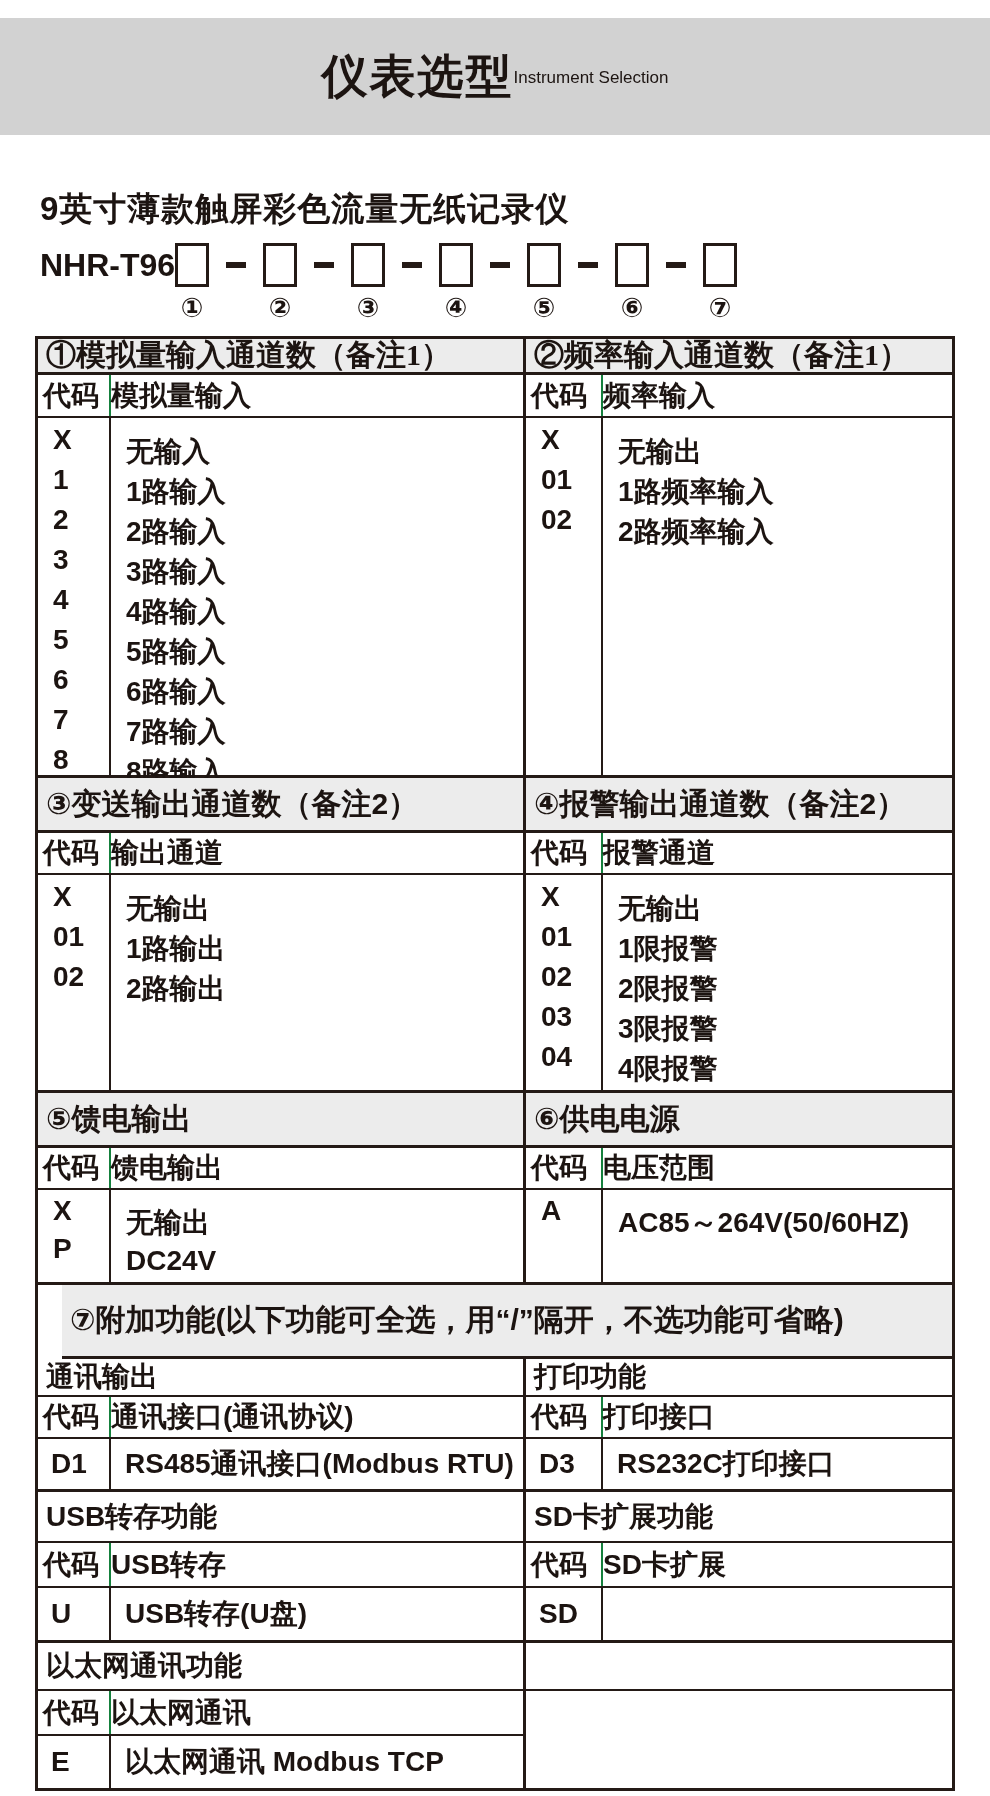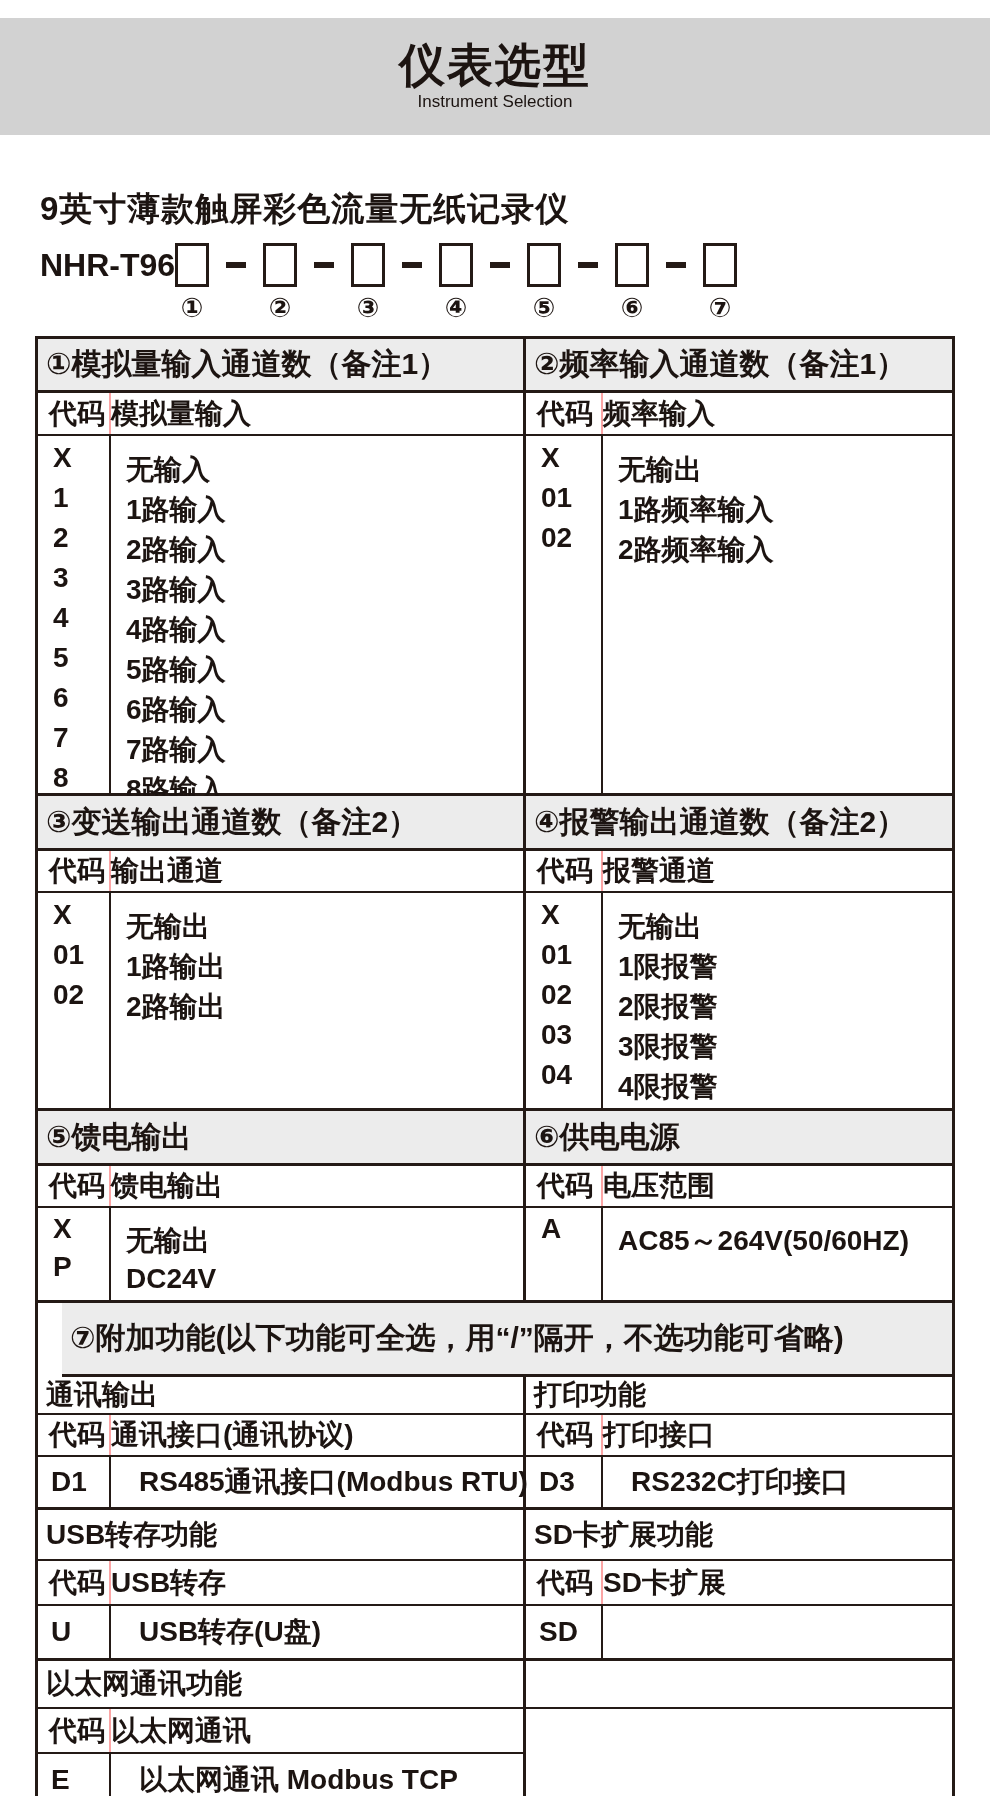--- a/index.html
+++ b/index.html
@@ -6,21 +6,21 @@
   html, body { margin: 0; padding: 0; background: #ffffff; }
   body {
     width: 990px; height: 1796px; overflow: hidden;
     font-family: "Liberation Sans", "DejaVu Sans", sans-serif;
     color: #1c1411;
   }
 
   
   .banner {
     margin-top: 18px; height: 117px; background: #d2d2d2;
-    display: flex; flex-direction: column; align-items: center; justify-content: center;
+    display: flex; flex-direction: row; align-items: center; justify-content: center;
   }
   .banner-title { font-size: 46px; font-weight: bold; line-height: 1.05; letter-spacing: 2px; }
   .banner-sub   { font-size: 17px; margin-top: 2px; text-align: right; }
 
   
   .product-title { margin: 52px 0 0 40px; font-size: 33px; font-weight: bold; letter-spacing: 1px; }
   .model-row { margin: 8px 0 0 40px; display: flex; align-items: center; height: 50px; }
   .model-label { font-size: 32px; font-weight: bold; width: 135px; flex: 0 0 135px; white-space: nowrap; }
   .unit { width: 88px; flex: 0 0 88px; display: flex; align-items: center; }
   .unit.last { width: 40px; flex: 0 0 40px; }
@@ -44,45 +44,45 @@
   .cfull { flex: 1; }
   .bb2 { border-bottom: 2px solid #241a16; }
   .bb3 { border-bottom: 3px solid #241a16; }
 
   .sec {
     background: #ececec; display: flex; align-items: center;
     padding-left: 8px; font-size: 30px; font-weight: bold; white-space: nowrap;
   }
   .ch { display: flex; align-items: stretch; font-size: 28px; font-weight: bold; }
   .code-h {
-    width: 73px; flex: 0 0 73px; border-right: 2px solid #fca5a5;
-    display: flex; align-items: center; padding-left: 11px; white-space: nowrap;
+    width: 73px; flex: 0 0 73px; border-right: 2px solid #15803d;
+    display: flex; align-items: center; padding-left: 5px; white-space: nowrap;
   }
   .cr .code-h { width: 77px; flex: 0 0 77px; }
   .desc-h { flex: 1; display: flex; align-items: center; padding-left: 0; white-space: nowrap; }
 
   .db { display: flex; align-items: stretch; }
   .db .codes { width: 73px; flex: 0 0 73px; border-right: 2px solid #241a16; padding: 2px 0 0 15px; }
   .cr .codes { width: 77px; flex: 0 0 77px; }
   .db .descs { flex: 1; padding: 14px 0 0 15px; }
   .line { line-height: 40px; font-size: 28px; font-weight: bold; white-space: nowrap; }
   .lh38 .line { line-height: 38px; }
 
   .sub { display: flex; align-items: center; padding-left: 8px; font-size: 28px; font-weight: bold; white-space: nowrap; }
 
   .dr { display: flex; align-items: stretch; font-size: 28px; font-weight: bold; }
   .code-c {
     width: 73px; flex: 0 0 73px; border-right: 2px solid #241a16;
     display: flex; align-items: center; padding-left: 13px; white-space: nowrap;
   }
   .cr .code-c { width: 77px; flex: 0 0 77px; }
-  .desc-c { flex: 1; display: flex; align-items: center; padding-left: 28px; white-space: nowrap; text-align: center; }
+  .desc-c { flex: 1; display: flex; align-items: center; padding-left: 14px; white-space: nowrap; text-align: center; }
 
   
-  .h54 { height: 54px; } .h43 { height: 43px; } .h360 { height: 360px; }
+  .h54 { height: 36px; font-family: Liberation Serif, serif; } .h43 { height: 43px; } .h360 { height: 360px; }
   .h55 { height: 55px; } .h42 { height: 42px; } .h218 { height: 218px; }
   .h95 { height: 95px; } .h56 { height: 74px; padding-left: 24px; } .h38r { height: 38px; }
   .h53 { height: 53px; } .h51 { height: 51px; } .h45 { height: 45px; }
   .h55r { height: 55px; } .h48r { height: 48px; } .h45r { height: 45px; } .h52e { height: 52px; }
 </style>
 </head>
 <body>
 
 <div class="banner">
   <div class="banner-title">仪表选型</div>

